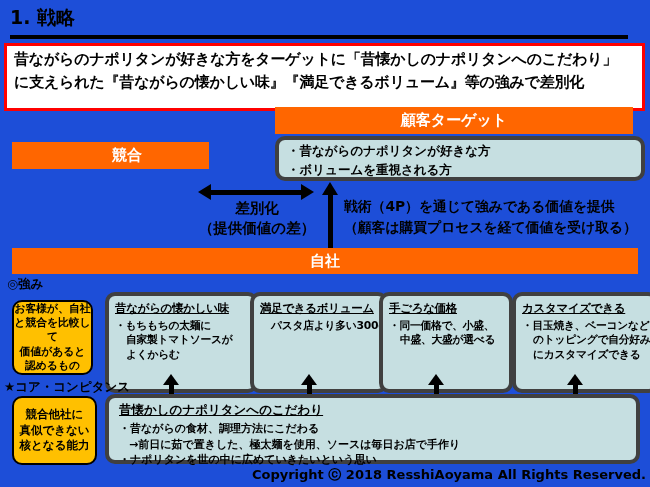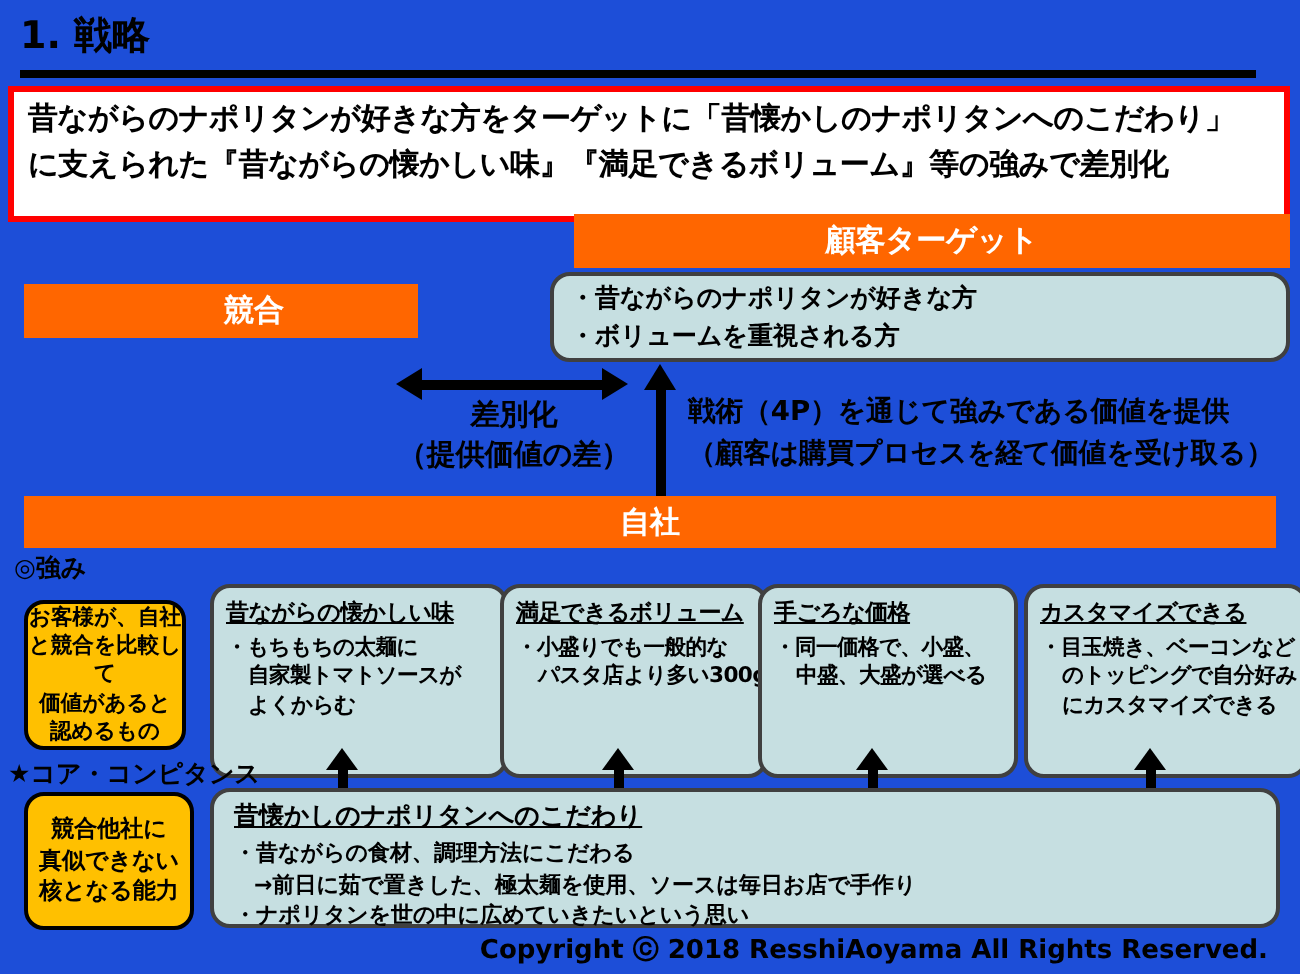--- a/index.html
+++ b/index.html
@@ -22,29 +22,29 @@
     white-space:nowrap;
   }
 
   
   .orange-header {
     background:#FF6600; color:#fff; display:flex; align-items:center;
     justify-content:center; font-size:15px;
   }
   
   .bluebox {
-    background:#C6DFE1; border:2px solid #404040; border-radius:10px;
+    background:#C6DFE1; border:4px solid #404040; border-radius:10px;
   }
   .yellowbox {
     background:#FFC000; border:2px solid #000; border-radius:10px;
     display:flex; flex-direction:column; align-items:center; justify-content:center;
     text-align:center;
   }
 
-  .target-header { left:287px; top:107px; width:358px; height:27px; }
+  .target-header { left:275px; top:107px; width:358px; height:27px; }
   .target-box { left:275px; top:136px; width:370px; height:45px; padding:2px 8px; font-size:12.5px; line-height:1.5; }
   .comp-header { left:12px; top:142px; width:197px; height:27px;padding-left:33px; }
   .comp-box { left:12px; top:172px; width:181px; height:48px; display:flex; align-items:center; padding-left:8px; font-size:12px; }
 
   
   .harrow { left:198px; top:184px; width:116px; height:16px; display:flex; align-items:center; }
   .harrow .bar { flex:1; height:5px; background:#000; }
   .tri-left { width:0; height:0; border-top:8px solid transparent; border-bottom:8px solid transparent; border-right:13px solid #000; }
   .tri-right { width:0; height:0; border-top:8px solid transparent; border-bottom:8px solid transparent; border-left:13px solid #000; }
   .tri-up { width:0; height:0; border-left:8px solid transparent; border-right:8px solid transparent; border-bottom:13px solid #000; margin:0 auto; }
@@ -70,21 +70,21 @@
   .str-3 { left:379px; top:292px; width:114px; height:83px; }
   .str-4 { left:512px; top:292px; width:126px; height:83px; }
 
   .core-label { left:4px; top:379px; font-size:12.5px; }
   .core-def { left:12px; top:396px; width:85px; height:69px; font-size:11.5px; line-height:1.35; }
   .core-box { left:105px; top:394px; width:535px; height:70px; padding:4px 10px 2px; }
   .c-title { font-size:12.5px; text-decoration:underline; margin-bottom:2px; }
   .c-line { font-size:11px; line-height:1.42; white-space:nowrap; }
   .c-indent { padding-left:10px; }
 
-  .copyright { right:16px; top:466px; font-size:13px; white-space:nowrap; }
+  .copyright { right:4px; top:466px; font-size:13px; white-space:nowrap; }
 </style>
 </head>
 <body>
 
 <div class="canvas">
 
   <div class="abs page-title">1. 戦略</div>
   <div class="abs title-rule"></div>
 
   <div class="abs red-banner">
@@ -131,21 +131,20 @@
 
   <div class="bluebox strength str-1">
     <div class="s-title">昔ながらの懐かしい味</div>
     <div class="s-line">・もちもちの太麺に</div>
     <div class="s-line cont">自家製トマトソースが</div>
     <div class="s-line cont">よくからむ</div>
   </div>
 
   <div class="bluebox strength str-2">
     <div class="s-title">満足できるボリューム</div>
-    <div class="s-line">・小盛りでも一般的な</div>
     <div class="s-line cont">パスタ店より多い300g</div>
   </div>
 
   <div class="bluebox strength str-3">
     <div class="s-title">手ごろな価格</div>
     <div class="s-line">・同一価格で、小盛、</div>
     <div class="s-line cont">中盛、大盛が選べる</div>
   </div>
 
   <div class="bluebox strength str-4">

